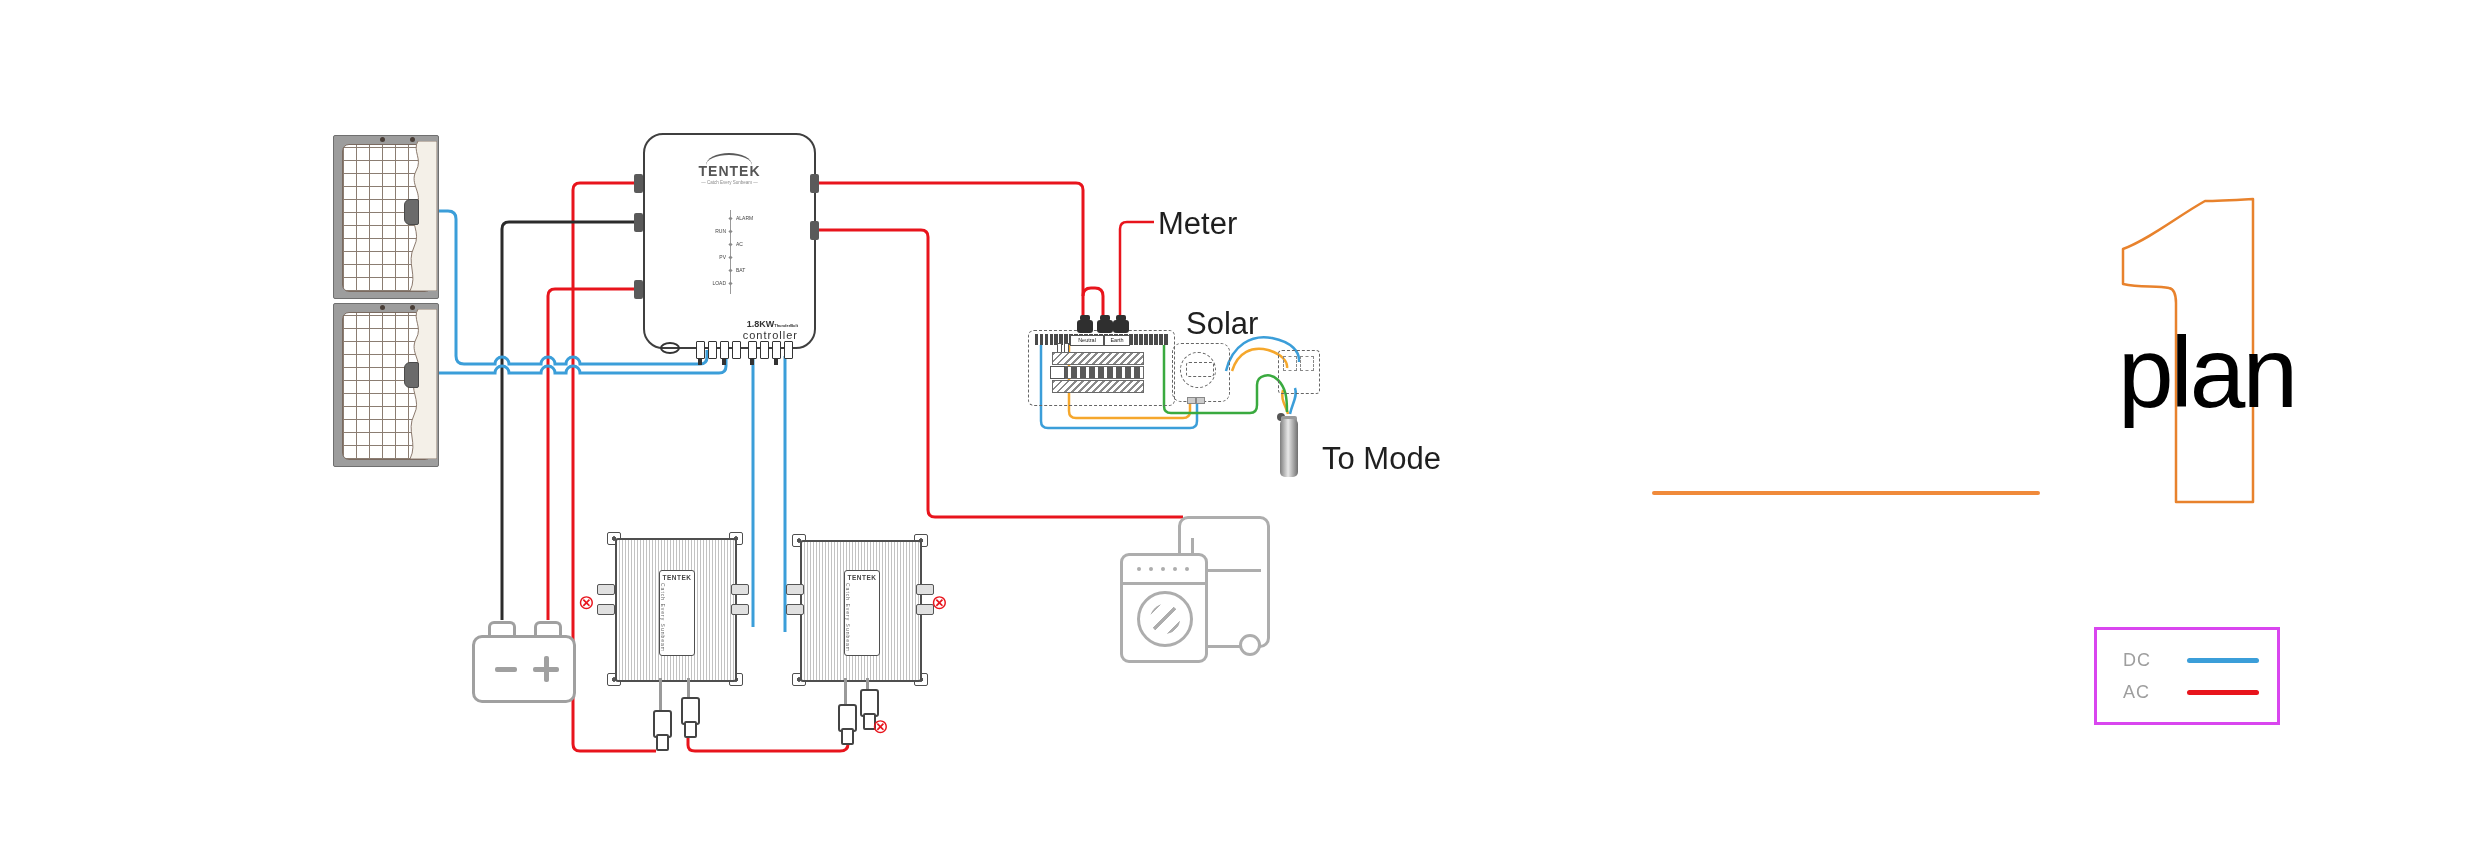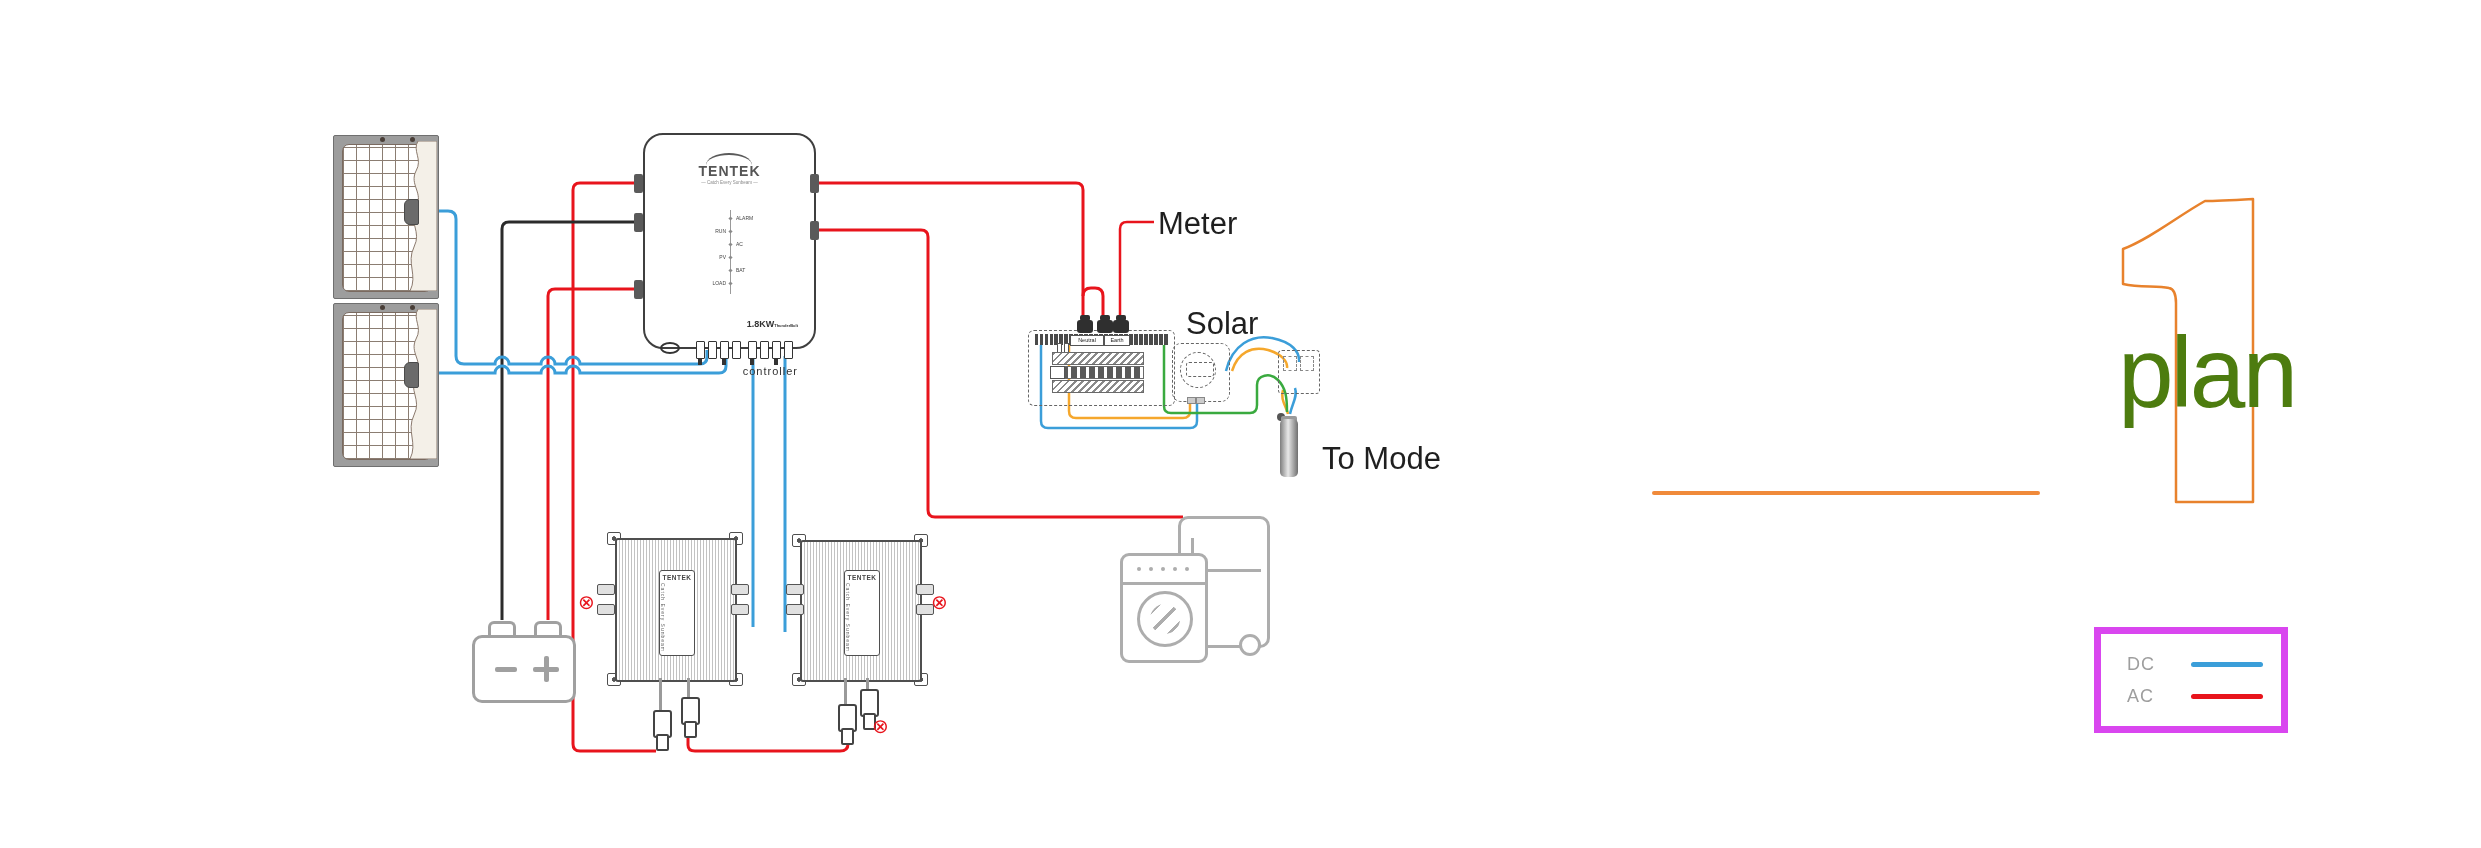--- a/index.html
+++ b/index.html
@@ -53,22 +53,22 @@
   
   .appl{background:#fff;border:3px solid #adadad;}
   .dot{width:4px;height:4px;border-radius:50%;background:#adadad;}
   .door{border:3px solid #adadad;border-radius:50%;background:#fff;}
   .door-in{border-radius:50%;background:repeating-linear-gradient(135deg,transparent 0 5px,#adadad 5px 8px,transparent 8px 14px);}
   
   .gridcable{width:18px;height:58px;border-radius:5px;background:linear-gradient(90deg,#7d7d7d,#e8e8e8 45%,#6f6f6f);}
   
   .title{font-size:42px;font-weight:700;color:#2e2e2e;letter-spacing:-1px;white-space:nowrap;}
   .underline{height:4px;background:#f08a3a;border-radius:2px;}
-  .plan-word{font-size:100px;color:#4d7c0f;letter-spacing:-3px;line-height:1;}
-  .lg-box{width:180px;height:92px;border:7px solid #d946ef;background:#fff;text-align:center;}
+  .plan-word{font-size:100px;color:#000000;letter-spacing:-3px;line-height:1;}
+  .lg-box{width:180px;height:92px;border:3px solid #d946ef;background:#fff;text-align:center;}
   .lg-label{font-size:18px;color:#9e9e9e;letter-spacing:1px;}
   .lg-line{width:72px;height:5px;border-radius:2.5px;}
   .lbl{font-size:31px;color:#1f1f1f;white-space:nowrap;}
   .ctrl-model{text-align:right;color:#333;line-height:1;}
 </style>
 </head>
 <body>
 
 <div id="canvas">
 
@@ -141,21 +141,21 @@
     <span class="abs led" style="right:88px;top:145px;">LOAD</span>
     <div class="abs dmd" style="left:84px;top:82px;"></div>
     <div class="abs dmd" style="left:84px;top:95px;"></div>
     <div class="abs dmd" style="left:84px;top:108px;"></div>
     <div class="abs dmd" style="left:84px;top:121px;"></div>
     <div class="abs dmd" style="left:84px;top:134px;"></div>
     <div class="abs dmd" style="left:84px;top:147px;"></div>
 
     <div class="abs ctrl-model" style="left:83px;top:179px;width:70px;">
       <span style="font-size:9px;font-weight:700;">1.8KW</span><span style="font-size:4px;font-weight:700;">ThunderBolt</span>
-      <div style="font-size:11px;letter-spacing:1px;margin-top:36px;">controller</div>
+      <div style="font-size:11px;letter-spacing:1px;">controller</div>
     </div>
   </div>
 
   <div class="abs port" style="left:634px;top:174px;"></div>
   <div class="abs port" style="left:634px;top:213px;"></div>
   <div class="abs port" style="left:634px;top:280px;"></div>
   <div class="abs port" style="left:810px;top:174px;"></div>
   <div class="abs port" style="left:810px;top:221px;"></div>
 
   <div class="abs" style="left:660px;top:342px;width:16px;height:8px;border:2px solid #333;border-radius:50%;"></div>

